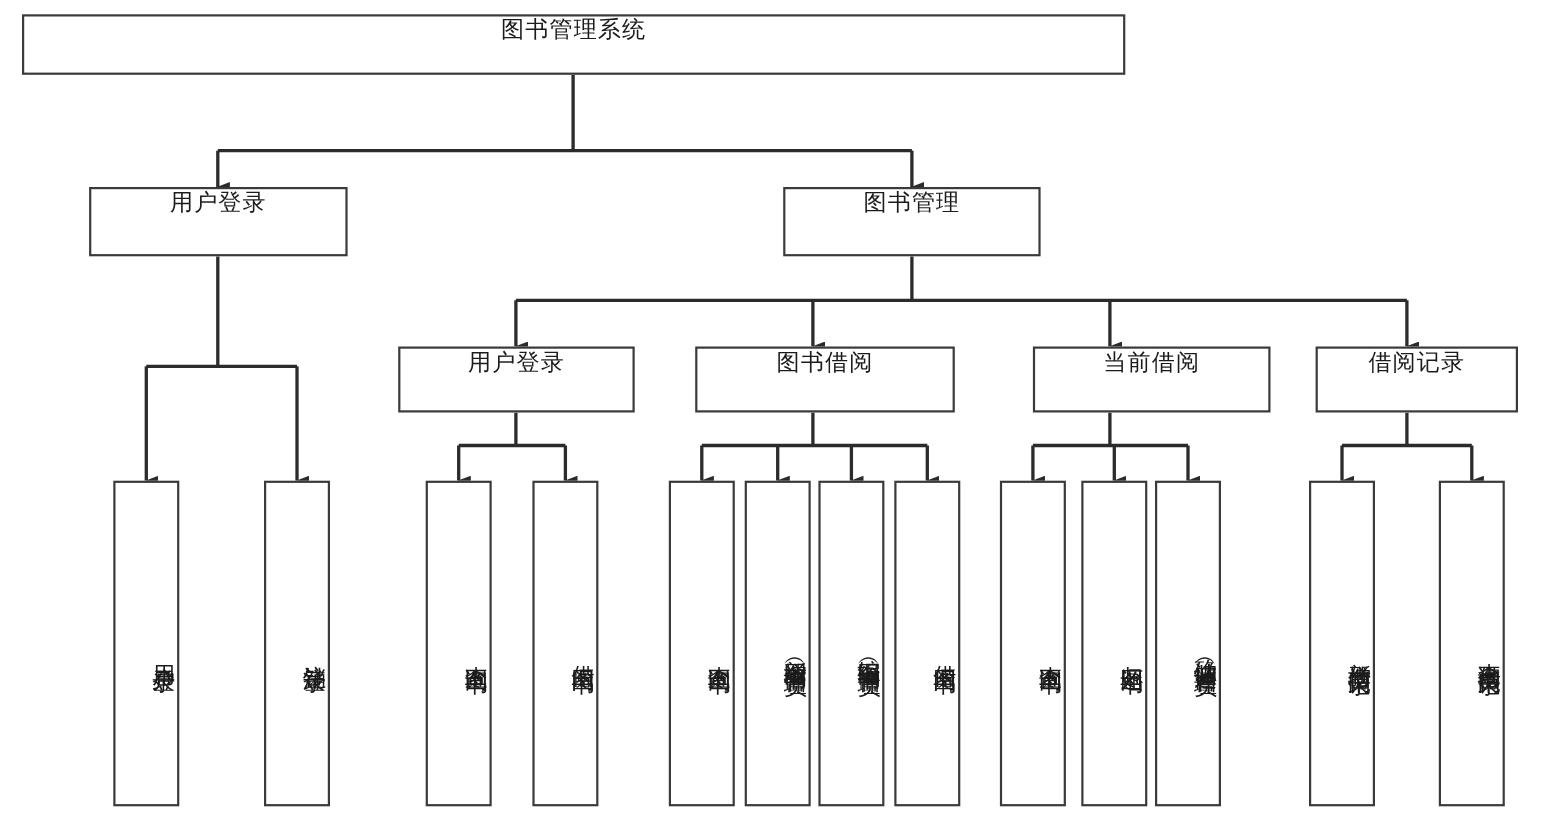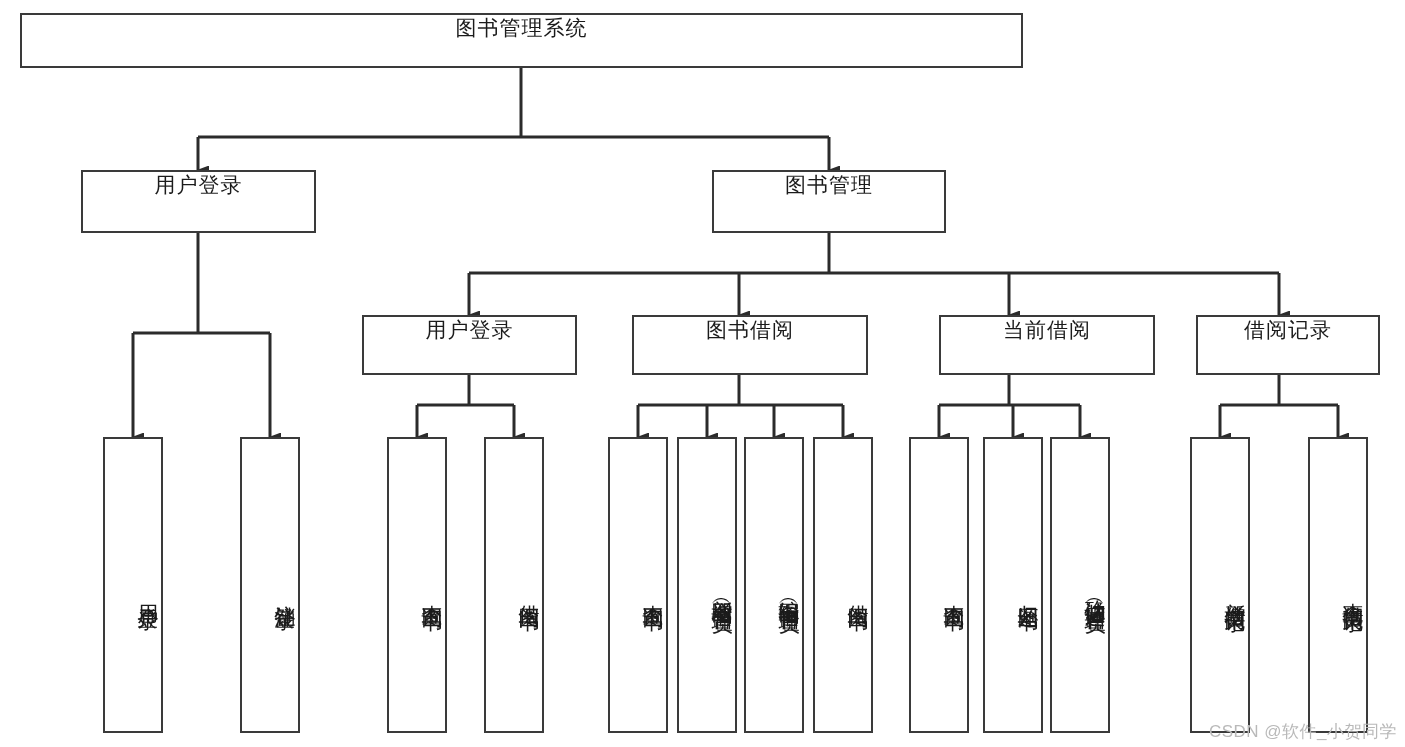--- a/index.html
+++ b/index.html
@@ -170,14 +170,13 @@
   <div class="node vert" id="n-lf-10" style="left: 1050px; top: 437px; width: 60px; height: 296px;">
     <span class="label">确认归还（管理员）</span>
   </div>
   <div class="node vert" id="n-lf-11" style="left: 1190px; top: 437px; width: 60px; height: 296px;">
     <span class="label">新增借阅记录</span>
   </div>
   <div class="node vert" id="n-lf-12" style="left: 1308px; top: 437px; width: 60px; height: 296px;">
     <span class="label">查询借阅记录</span>
   </div>
 
-  <div class="watermark">CSDN @软件_小贺同学</div>
 </div>
 
 </body></html>

